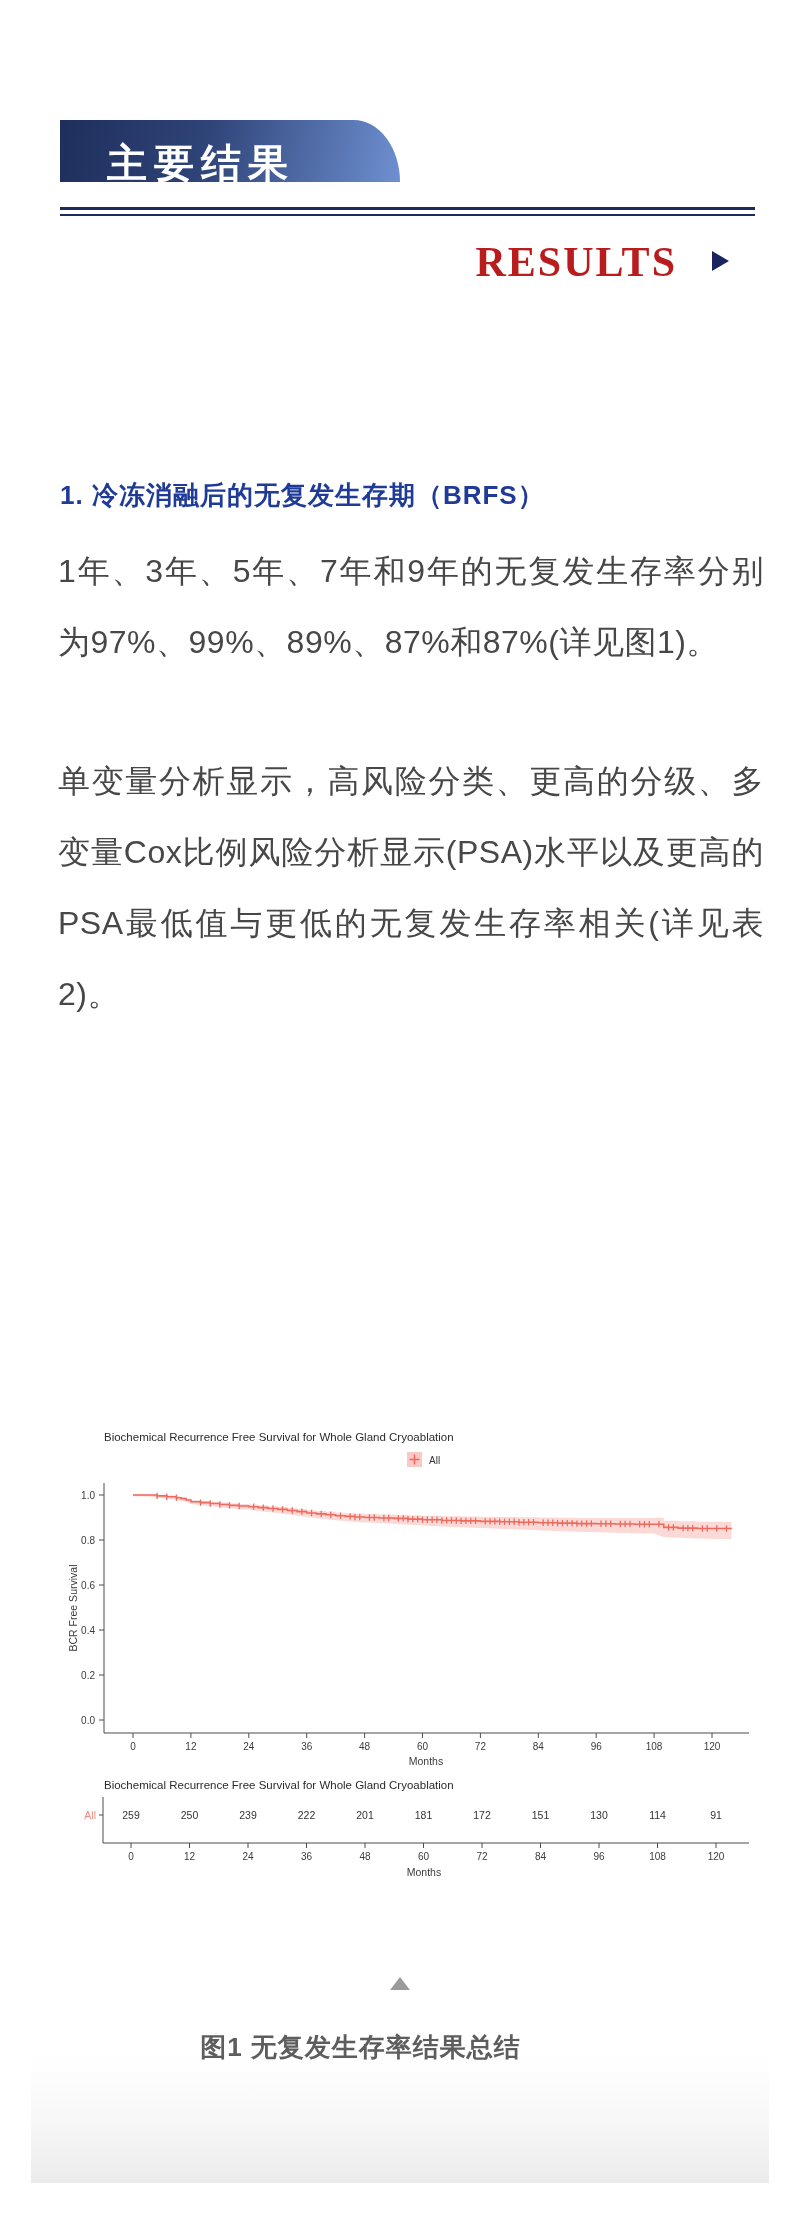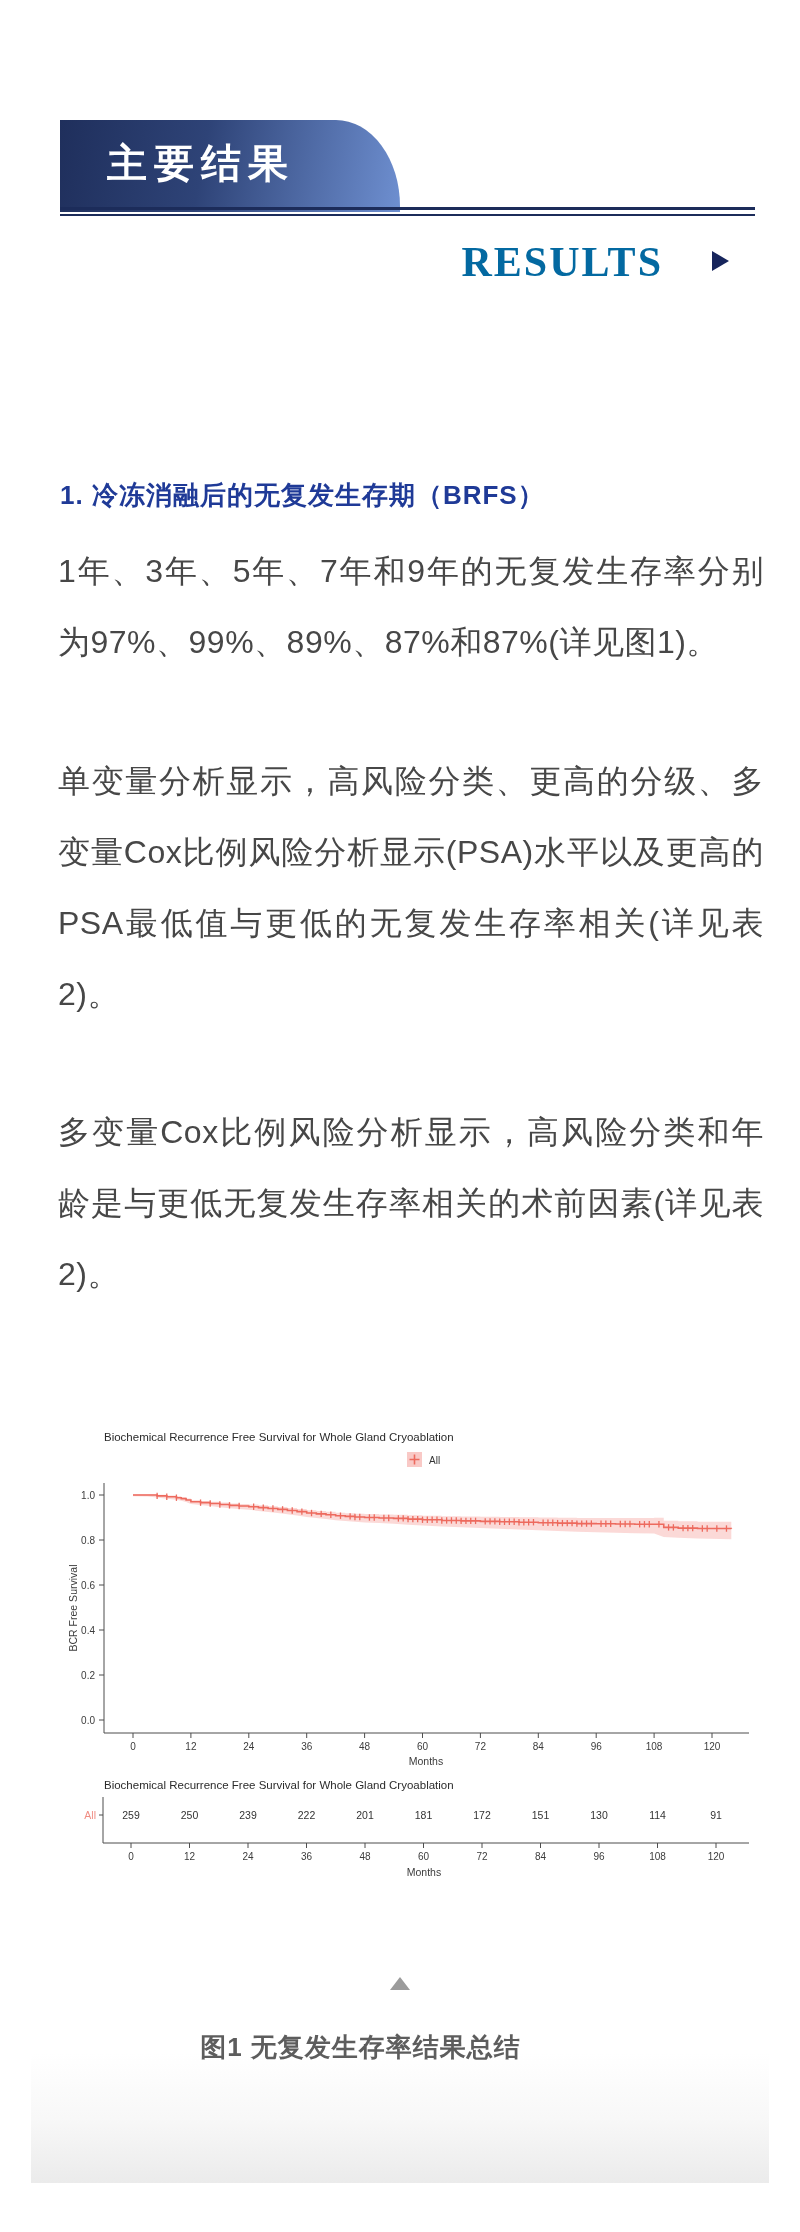--- a/index.html
+++ b/index.html
@@ -1,33 +1,33 @@
 <!DOCTYPE html>
 <html><head>
 <meta charset="utf-8">
 <style>
   html,body{margin:0;padding:0;background:#ffffff;}
   .page{position:relative;width:800px;height:2232px;background:#ffffff;overflow:hidden;
         font-family:"Liberation Sans",sans-serif;}
 
   
-  .banner{position:absolute;left:60px;top:120px;width:340px;height:92px;
+  .banner{position:absolute;left:60px;top:120px;width:340px;height:62px;
           background:linear-gradient(100deg,#1f2f5c 0%,#2e4377 42%,#6e8fd0 100%);
           border-top-right-radius:64px 86px;}
   .banner-title{position:absolute;left:47px;top:0;height:86px;line-height:88px;
           color:#ffffff;font-family:"Liberation Serif","DejaVu Serif",serif;
           font-weight:bold;font-size:40px;letter-spacing:7px;white-space:nowrap;}
   .rule{position:absolute;left:60px;width:695px;height:2.5px;background:#1c2c5a;}
   .rule-1{top:207px;}
   .rule-2{top:213.5px;}
 
   
-  .results{position:absolute;left:46px;top:238px;width:617px;text-align:right;
+  .results{position:absolute;left:60px;top:238px;width:617px;text-align:right;
           font-family:"Liberation Serif","DejaVu Serif",serif;font-weight:bold;
-          font-size:42px;letter-spacing:2px;color:#0369a1;white-space:nowrap;}
+          font-size:42px;letter-spacing:2px;color:#b91c1c;white-space:nowrap;}
   .results-arrow{position:absolute;left:712px;top:251px;width:0;height:0;
           border-left:17px solid #17255c;border-top:10.5px solid transparent;
           border-bottom:10.5px solid transparent;}
 
   
   .section-title{position:absolute;left:60px;top:478px;width:710px;
           font-size:26px;font-weight:bold;color:#1f3a97;letter-spacing:1px;}
   .para{position:absolute;left:58px;width:706px;font-size:32px;color:#474747;
           line-height:71px;letter-spacing:0.5px;text-align:justify;}
   .para-1{top:536px;}
@@ -58,21 +58,20 @@
   <div class="rule rule-1"></div>
   <div class="rule rule-2"></div>
 
   <div class="results">RESULTS</div>
   <div class="results-arrow"></div>
 
   <div class="section-title">1. 冷冻消融后的无复发生存期（BRFS）</div>
 
   <div class="para para-1">1年、3年、5年、7年和9年的无复发生存率分别为97%、99%、89%、87%和87%(详见图1)。</div>
   <div class="para para-2">单变量分析显示，高风险分类、更高的分级、多变量Cox比例风险分析显示(PSA)水平以及更高的PSA最低值与更低的无复发生存率相关(详见表2)。</div>
-  <div class="para para-3">多变量Cox比例风险分析显示，高风险分类和年龄是与更低无复发生存率相关的术前因素(详见表2)。</div>
 
   <svg class="km-chart" width="700" height="350" viewBox="0 0 700 350">
       <text x="44" y="16" font-size="11.5" fill="#2b2b2b">Biochemical Recurrence Free Survival for Whole Gland Cryoablation</text>
       <rect x="347" y="27" width="15" height="15" fill="#f9c9c6"></rect>
       <path d="M349.5 34.5 H359.5 M354.5 29.5 V39.5" stroke="#ed6a5e" stroke-width="1.6" fill="none"></path>
       <text x="369" y="38.5" font-size="10" fill="#333333">All</text>
       <line x1="44" y1="58" x2="44" y2="308" stroke="#4d4d4d"></line>
       <line x1="44" y1="308" x2="689" y2="308" stroke="#4d4d4d"></line>
       <line x1="39" y1="295" x2="44" y2="295" stroke="#4d4d4d"></line>
       <text x="35" y="298.5" font-size="10" fill="#3c3c3c" text-anchor="end">0.0</text>

